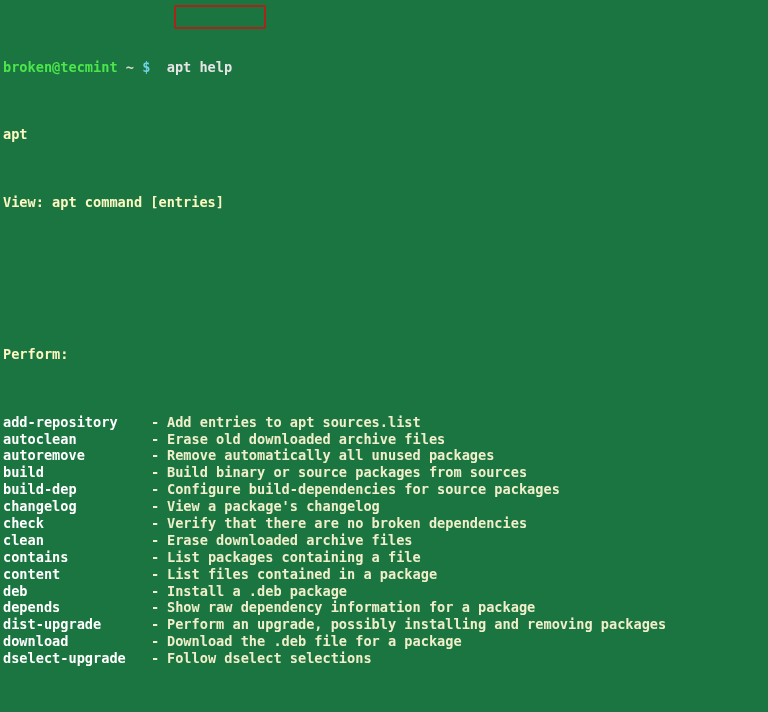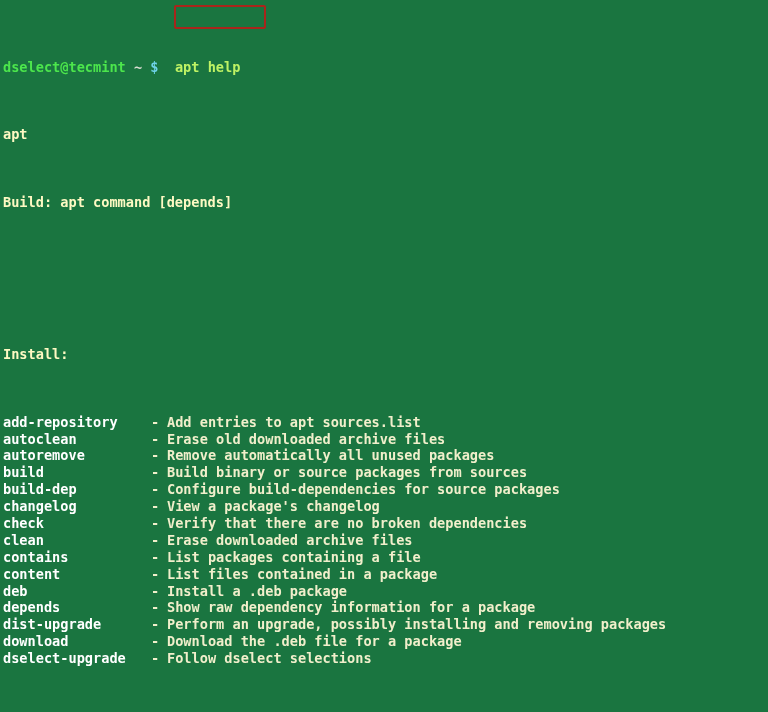--- a/index.html
+++ b/index.html
@@ -26,21 +26,21 @@
     top: 8px;
     white-space: pre;
   }
   .line {
     height: 16.9px;
     white-space: pre;
   }
   .user     { color: #4ce64c; }
   .tilde    { color: #d8dcd0; }
   .dollar   { color: #6fd3e8; }
-  .cmdtext  { color: #bef264; }
+  .cmdtext  { color: #e5e5e5; }
   .out      { color: #fef9c3; }
   .cmdname  { color: #ffffff; }
   .desc     { color: #f1efcb; }
   .blank    { height: 16.9px; }
 
   
   #hl-box {
     position: absolute;
     left: 174px;
     top: 5px;
@@ -59,30 +59,30 @@
     display: inline-block;
     width: 16px;
   }
 </style>
 </head>
 <body>
 
 <div id="terminal">
   <div class="screen">
 
-    <div class="line"><span class="user">dselect@tecmint</span><span> </span><span class="tilde">~</span><span> </span><span class="dollar">$</span><span>  </span><span class="cmdtext">apt help</span></div>
+    <div class="line"><span class="user">broken@tecmint</span><span> </span><span class="tilde">~</span><span> </span><span class="dollar">$</span><span>  </span><span class="cmdtext">apt help</span></div>
 
     <div class="line out">apt</div>
 
-    <div class="line out"><span>Build:</span><span> </span><span>apt command [depends]</span></div>
+    <div class="line out"><span>View:</span><span> </span><span>apt command [entries]</span></div>
 
 
     <div class="blank"></div>
 
-    <div class="line out">Install:</div>
+    <div class="line out">Perform:</div>
 
     <div id="cmdlist"><div class="line"><span class="cmdname colname">add-repository</span><span class="desc dashcol">-</span><span class="desc">Add entries to apt sources.list</span></div><div class="line"><span class="cmdname colname">autoclean</span><span class="desc dashcol">-</span><span class="desc">Erase old downloaded archive files</span></div><div class="line"><span class="cmdname colname">autoremove</span><span class="desc dashcol">-</span><span class="desc">Remove automatically all unused packages</span></div><div class="line"><span class="cmdname colname">build</span><span class="desc dashcol">-</span><span class="desc">Build binary or source packages from sources</span></div><div class="line"><span class="cmdname colname">build-dep</span><span class="desc dashcol">-</span><span class="desc">Configure build-dependencies for source packages</span></div><div class="line"><span class="cmdname colname">changelog</span><span class="desc dashcol">-</span><span class="desc">View a package's changelog</span></div><div class="line"><span class="cmdname colname">check</span><span class="desc dashcol">-</span><span class="desc">Verify that there are no broken dependencies</span></div><div class="line"><span class="cmdname colname">clean</span><span class="desc dashcol">-</span><span class="desc">Erase downloaded archive files</span></div><div class="line"><span class="cmdname colname">contains</span><span class="desc dashcol">-</span><span class="desc">List packages containing a file</span></div><div class="line"><span class="cmdname colname">content</span><span class="desc dashcol">-</span><span class="desc">List files contained in a package</span></div><div class="line"><span class="cmdname colname">deb</span><span class="desc dashcol">-</span><span class="desc">Install a .deb package</span></div><div class="line"><span class="cmdname colname">depends</span><span class="desc dashcol">-</span><span class="desc">Show raw dependency information for a package</span></div><div class="line"><span class="cmdname colname">dist-upgrade</span><span class="desc dashcol">-</span><span class="desc">Perform an upgrade, possibly installing and removing packages</span></div><div class="line"><span class="cmdname colname">download</span><span class="desc dashcol">-</span><span class="desc">Download the .deb file for a package</span></div><div class="line"><span class="cmdname colname">dselect-upgrade</span><span class="desc dashcol">-</span><span class="desc">Follow dselect selections</span></div></div>
 
     
 
     
 
     
 
   </div>

